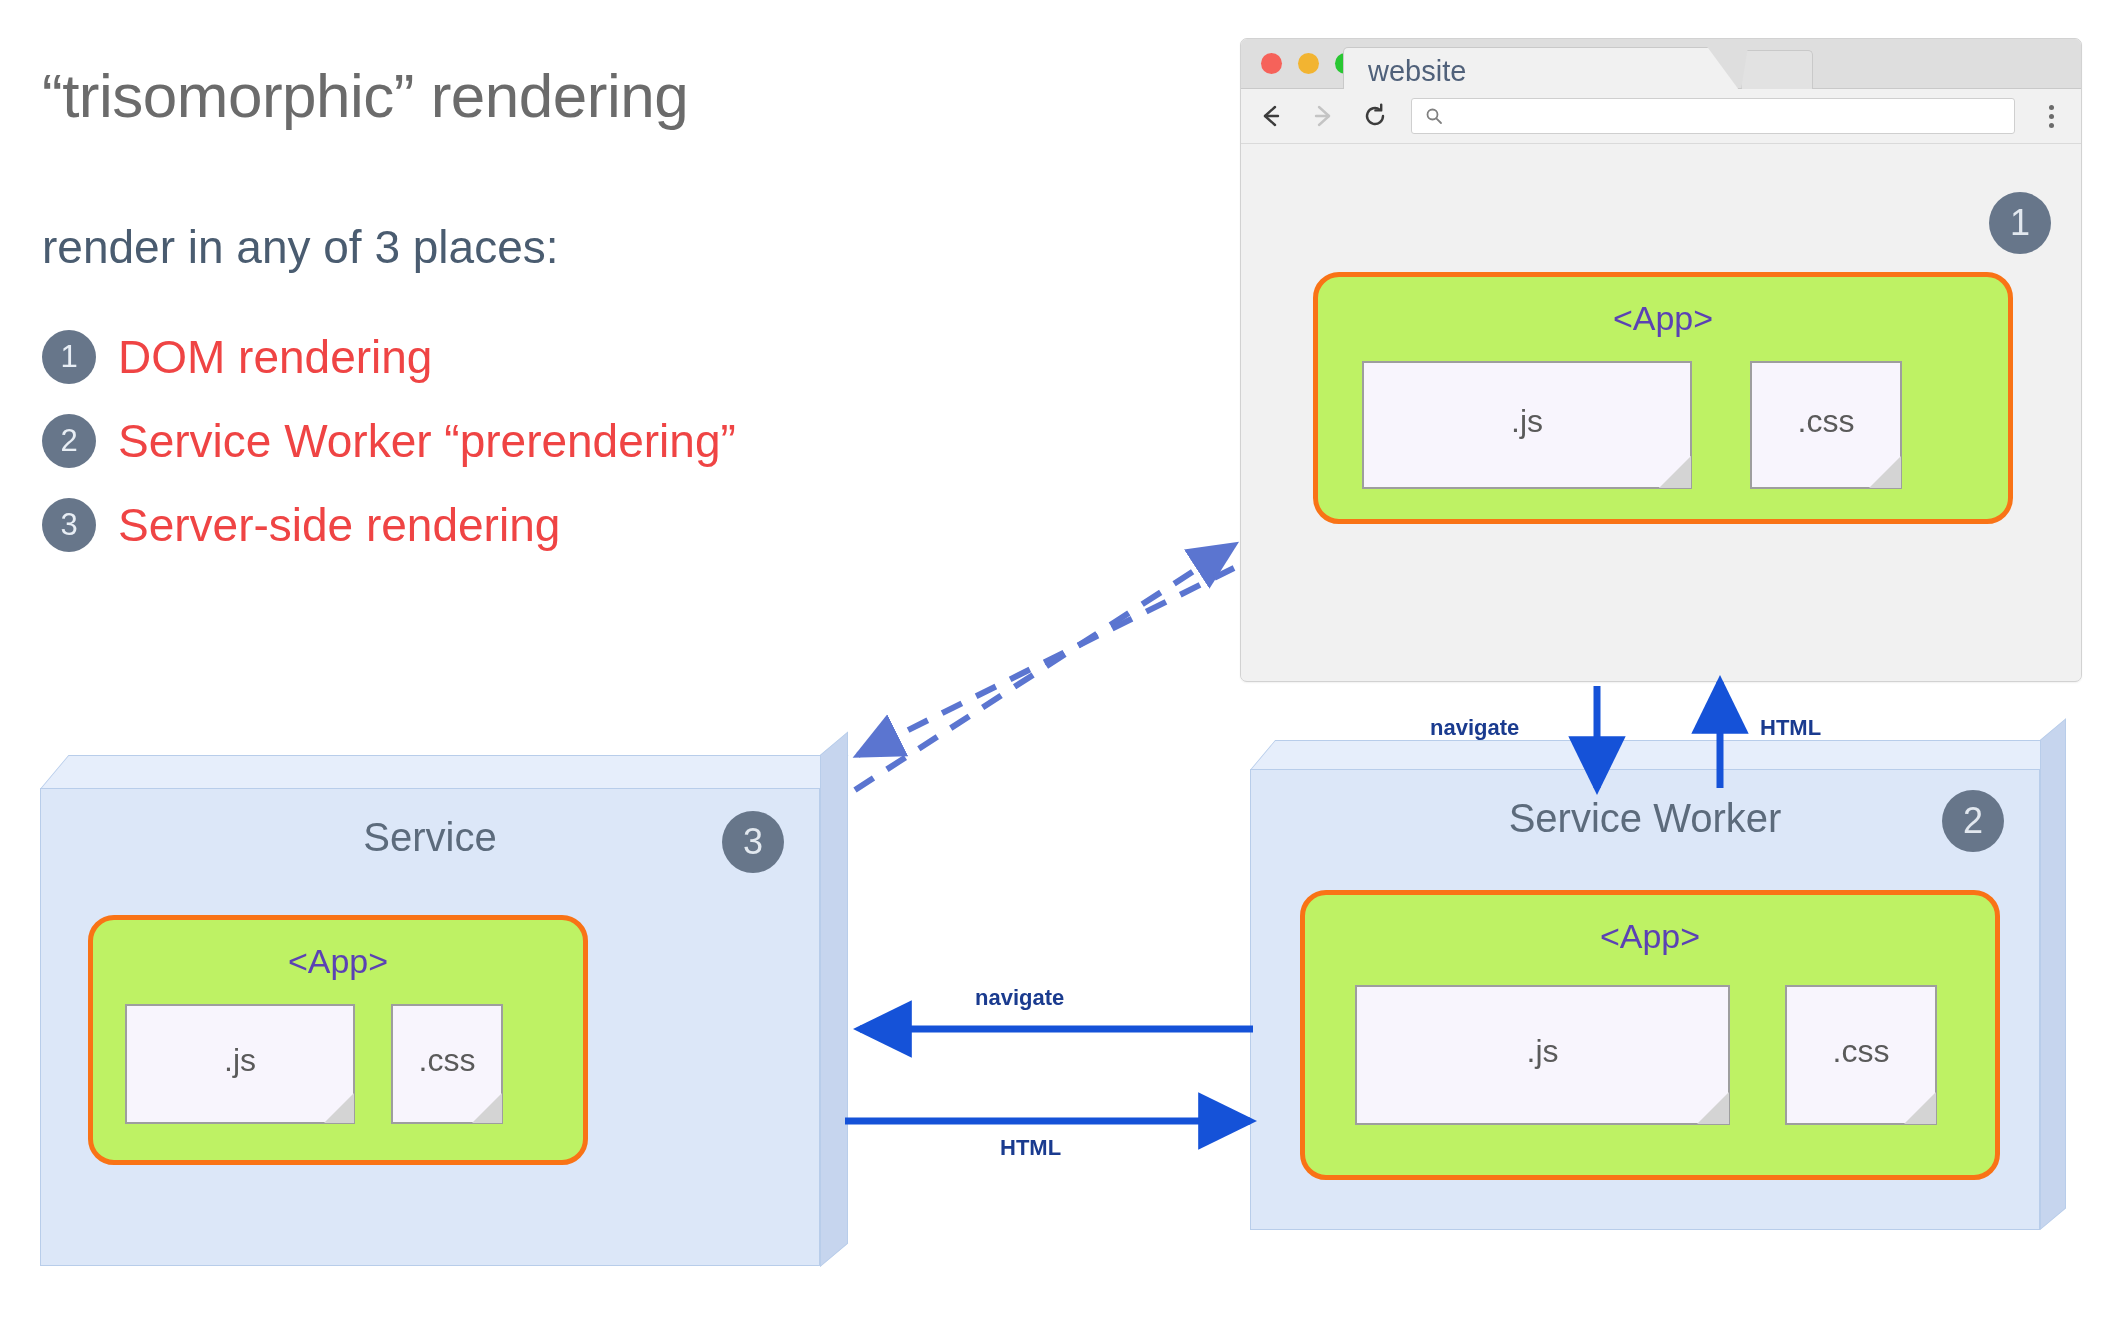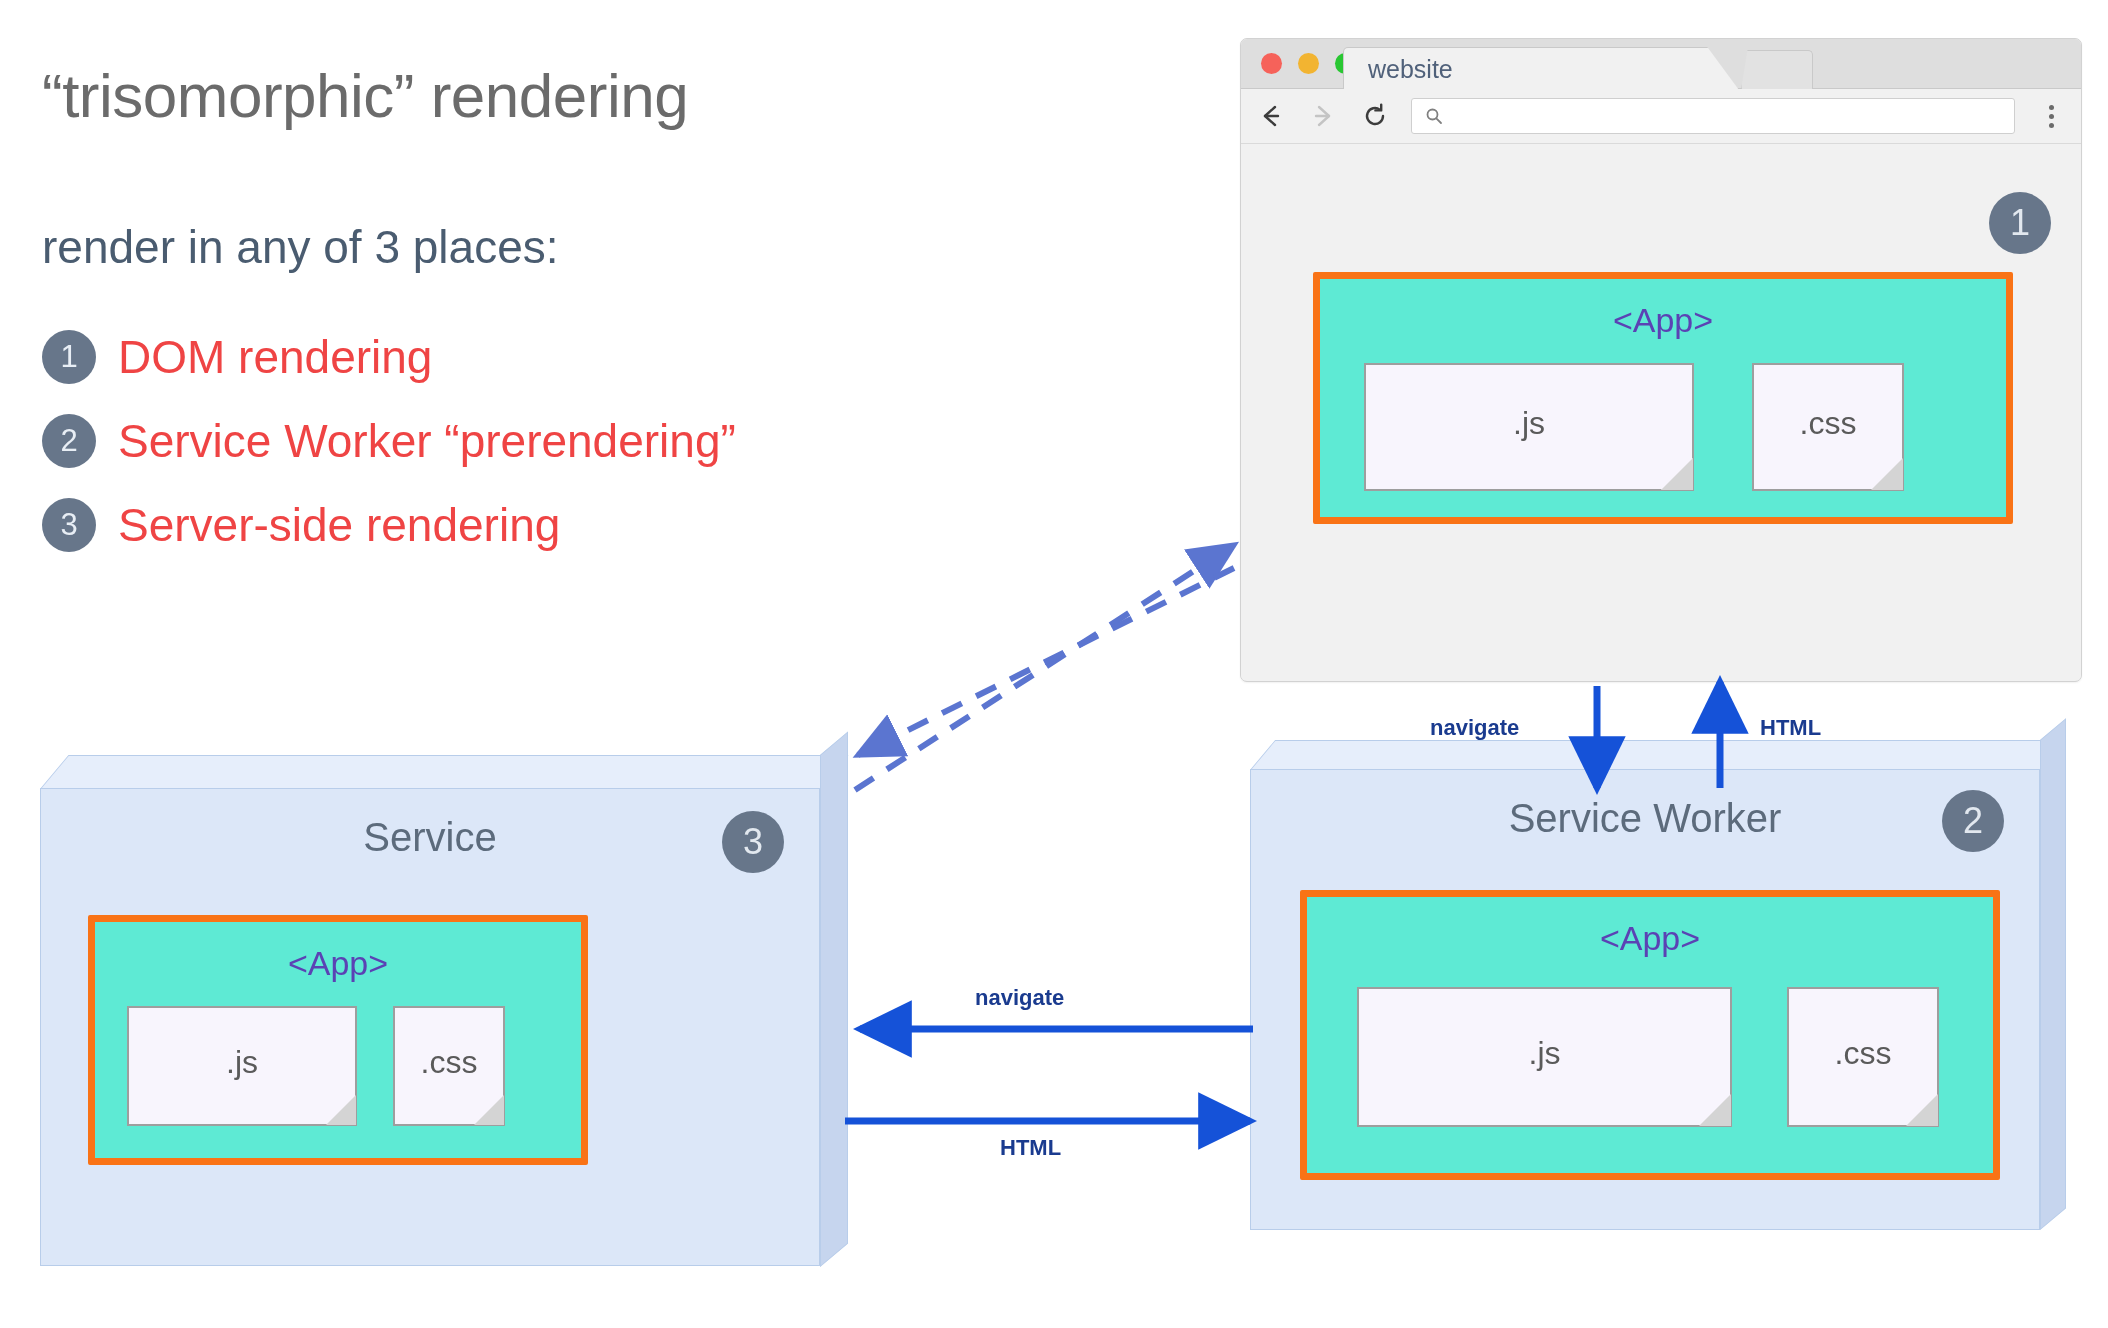--- a/index.html
+++ b/index.html
@@ -121,21 +121,21 @@
     border-bottom: none;
     border-radius: 5px 5px 0 0;
     transform: skewX(0deg);
     clip-path: polygon(0 0, 92% 0, 100% 100%, 0 100%);
     overflow: hidden;
   }
   #tab-main-label {
     position: absolute;
     left: 24px;
     top: 7px;
-    font-size: 25px;
+    font-size: 29px;
     color: #50617a;
     white-space: nowrap;
   }
   #tab-ghost {
     position: absolute;
     left: 500px;
     top: 11px;
     width: 72px;
     height: 40px;
     background: #e2e2e2;
@@ -179,23 +179,23 @@
   .menu-dot { width: 5px; height: 5px; border-radius: 50%; background: #6b6b6b; }
   #browser-viewport {
     position: relative;
     height: calc(100% - 106px);
     background: #f1f1f1;
   }
 
   
   .app-box {
     position: absolute;
-    background: #5eead4;
-    border: 7px solid #f97316;
-    border-radius: 2px;
+    background: #bef264;
+    border: 5px solid #f97316;
+    border-radius: 26px;
   }
   .app-label {
     position: absolute;
     left: 0; right: 0;
     text-align: center;
     font-size: 34px;
     color: #5b42b4;
     white-space: nowrap;
   }
 

